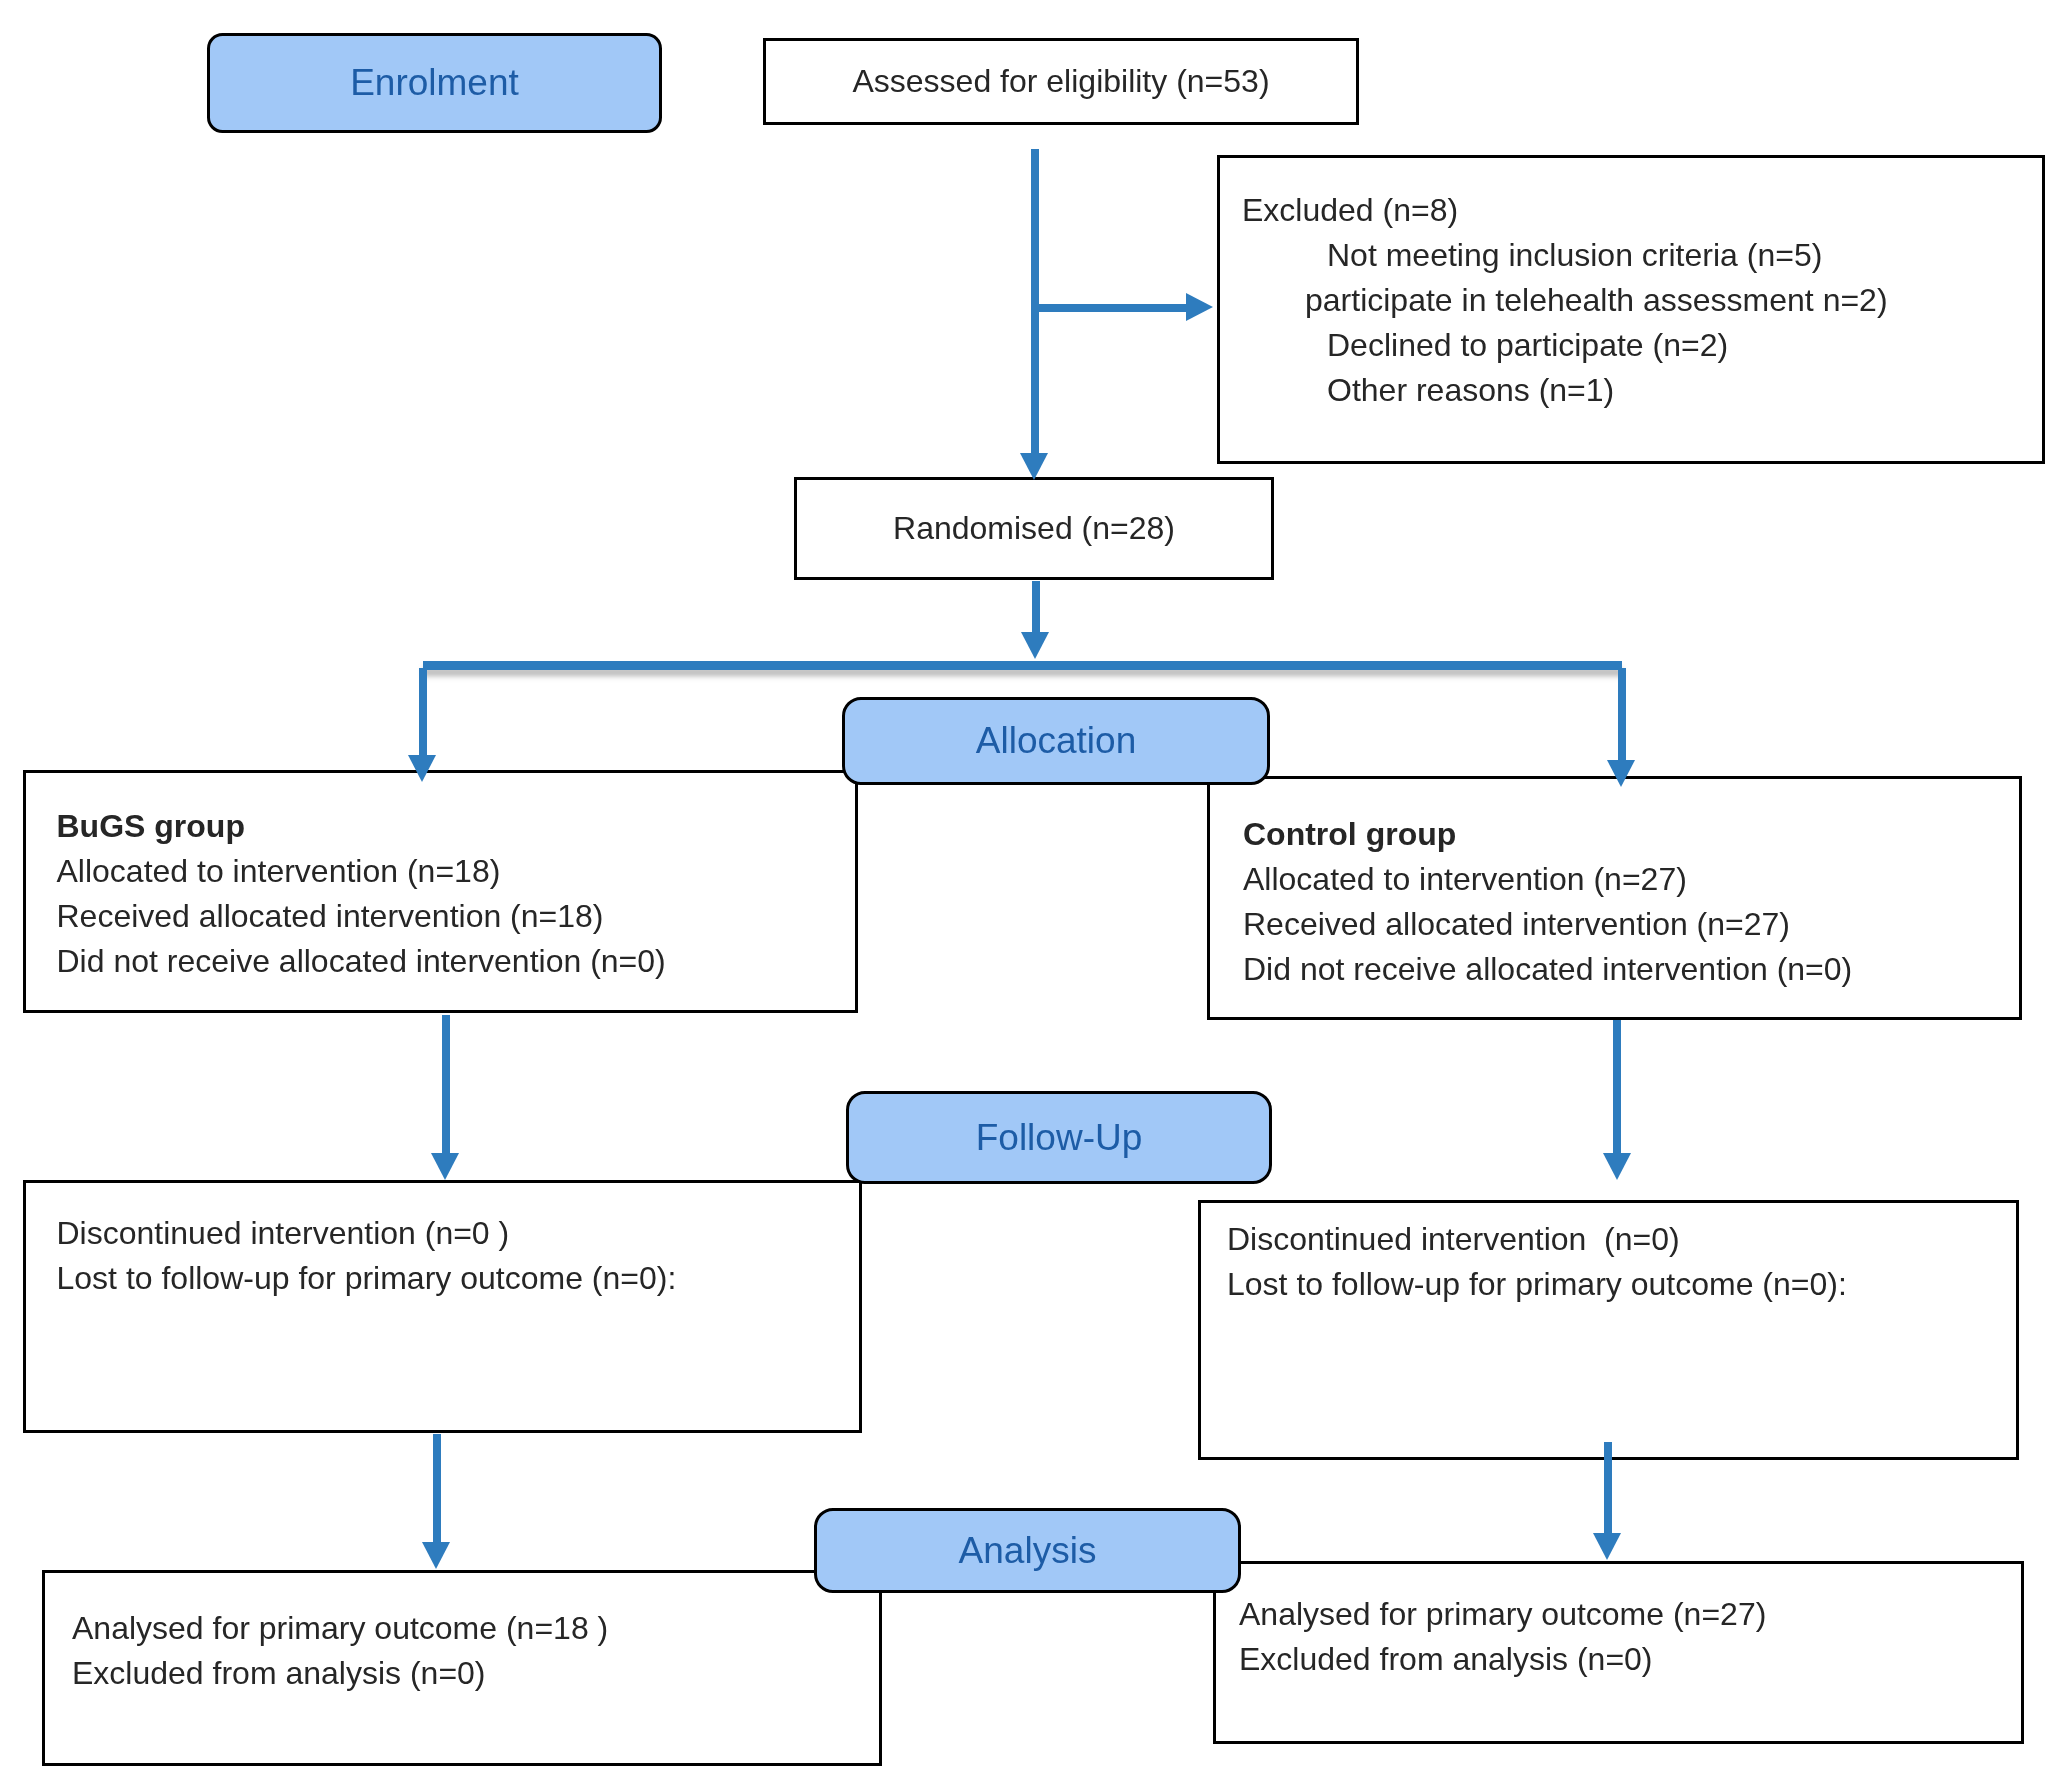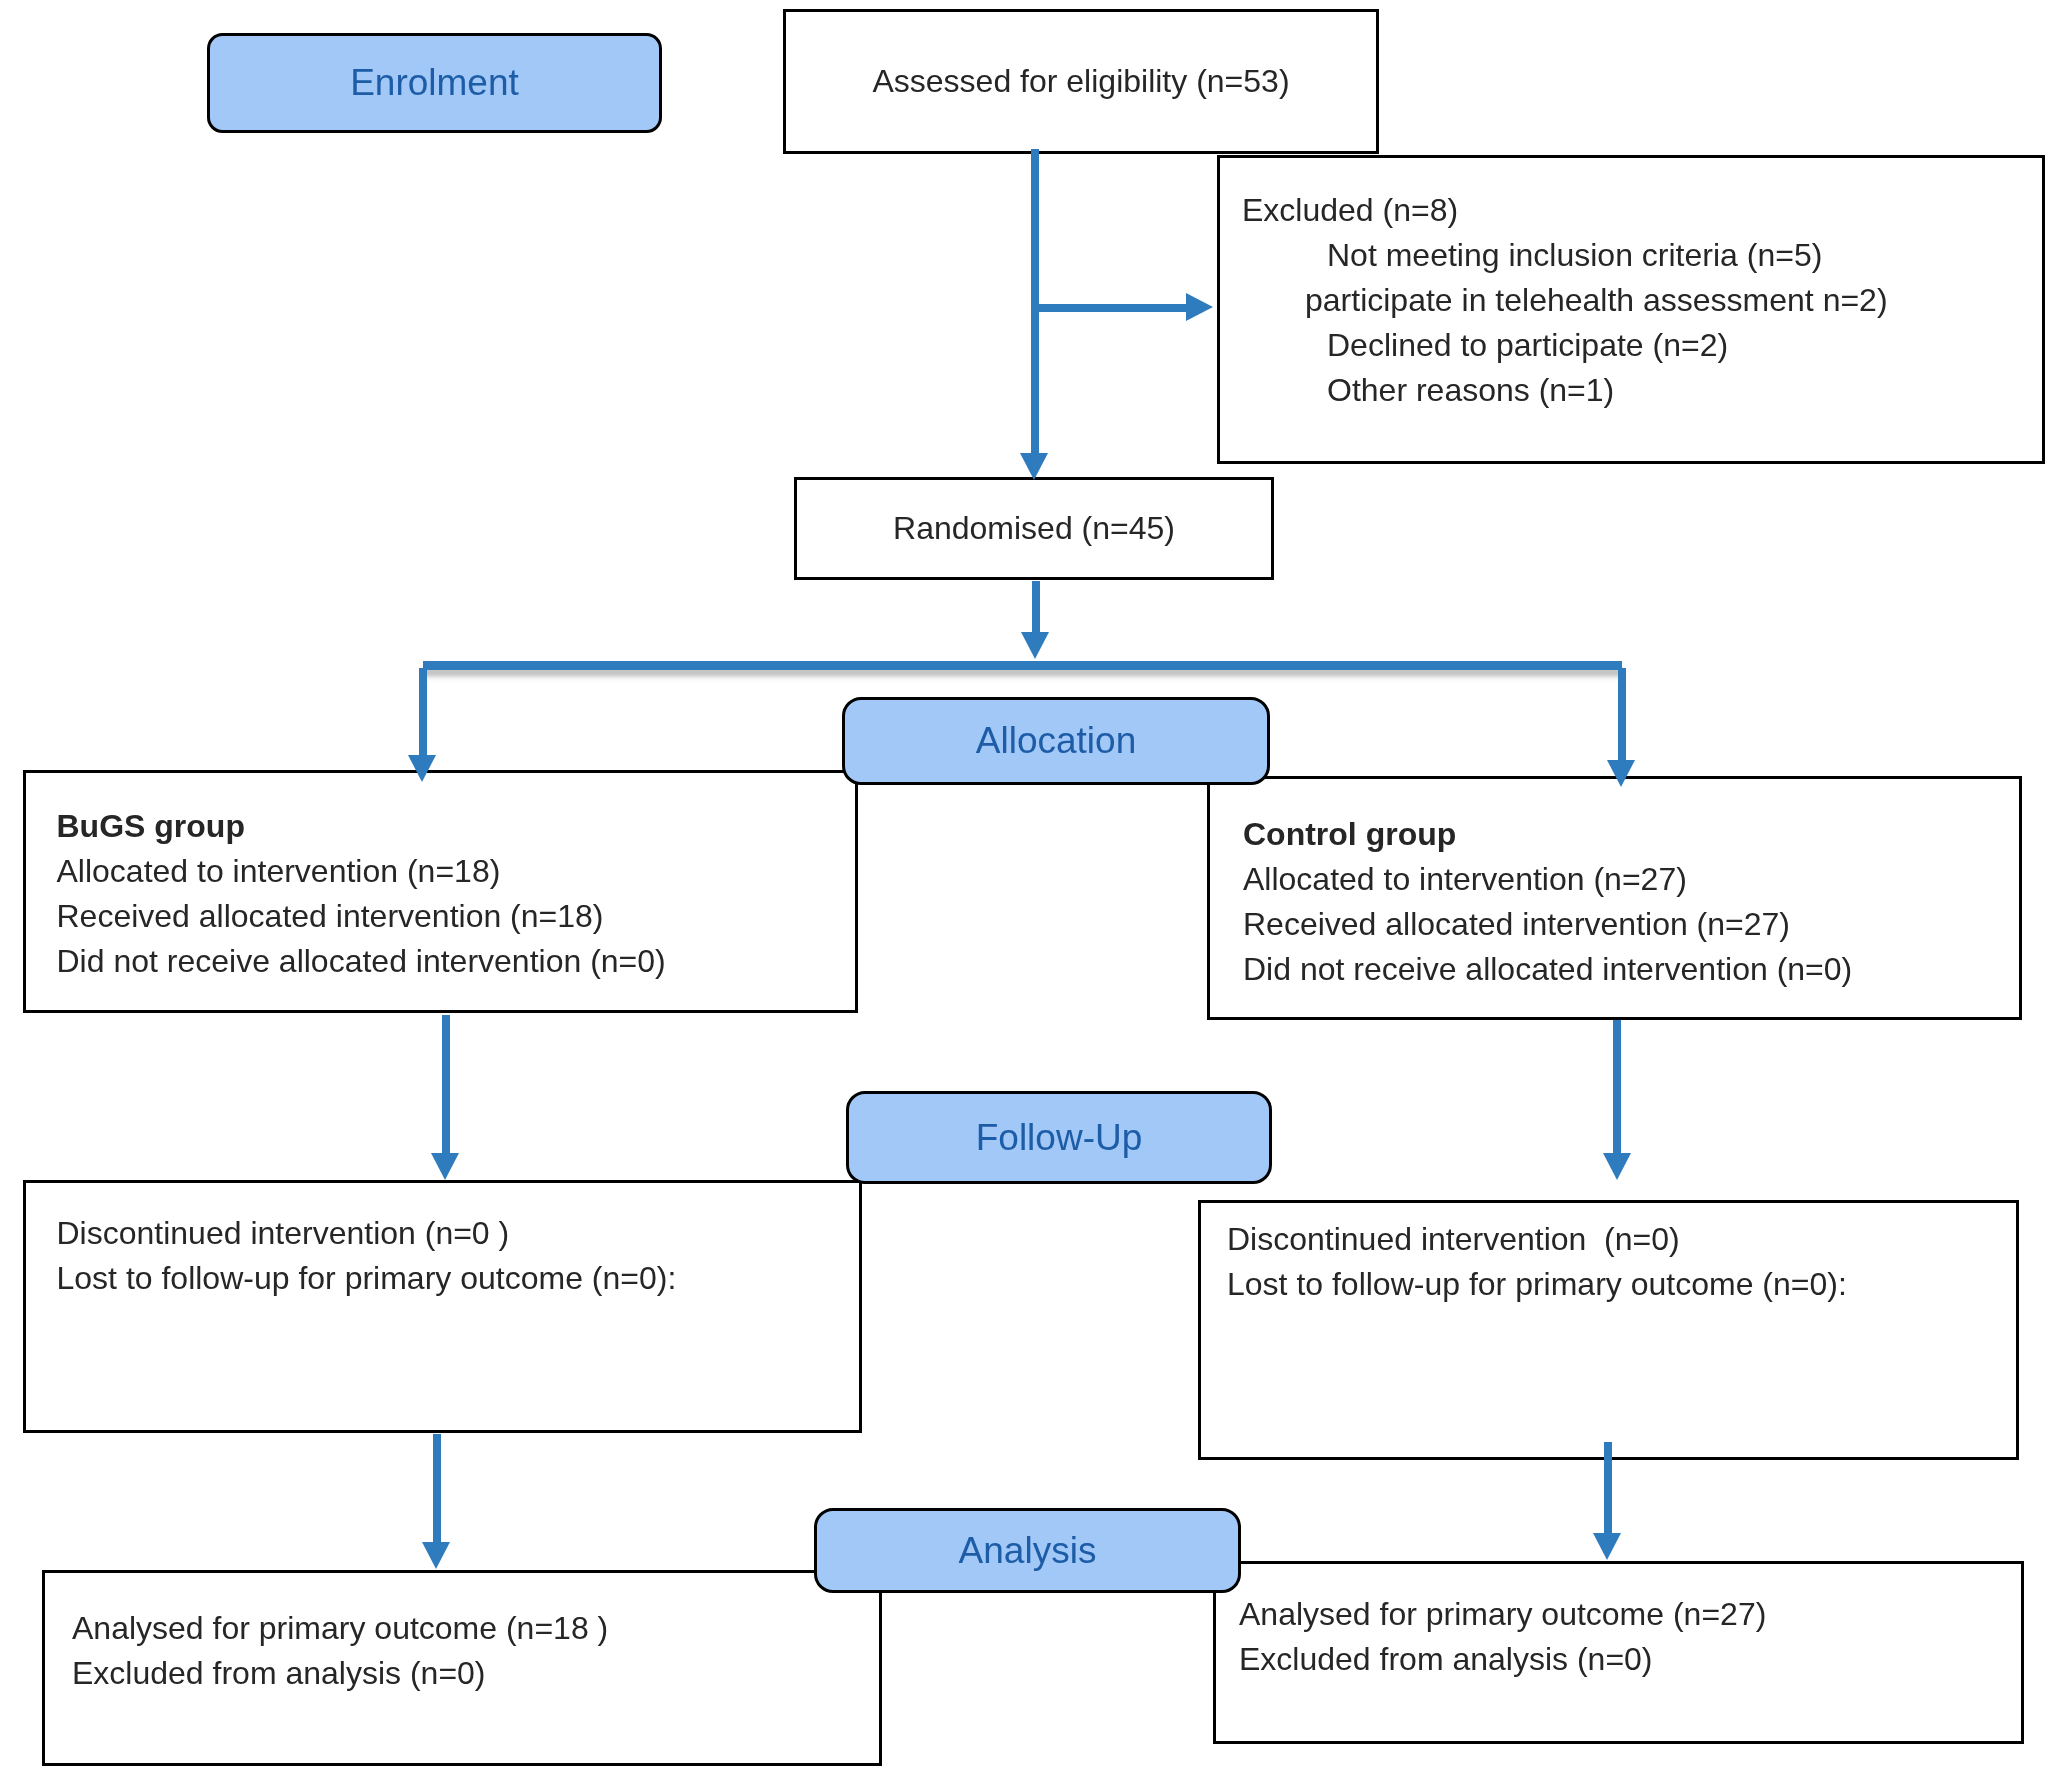--- a/index.html
+++ b/index.html
@@ -44,34 +44,34 @@
 </style>
 </head>
 <body>
 
 <div class="canvas">
 
   <div class="stage-label" style="left:180px;top:33px;width:455px;height:100px;border-radius:15.4px;">
     <span>Enrolment</span>
   </div>
 
-  <div class="box center-text" style="left:763px;top:9px;width:596px;height:145px;margin-left:20px;">
+  <div class="box center-text" style="left:763px;top:38px;width:596px;height:87px;">
     <span>Assessed for eligibility (n=53)</span>
   </div>
 
   <div class="box" style="left:1217px;top:155px;width:828px;height:309px;padding:29.5px 13px 0 22px;">
     <div class="t">Excluded (n=8)</div>
     <div class="t ind-a">Not meeting inclusion criteria (n=5)</div>
     <div class="t ind-b">participate in telehealth assessment n=2)</div>
     <div class="t ind-a">Declined to participate (n=2)</div>
     <div class="t ind-a">Other reasons (n=1)</div>
   </div>
 
   <div class="box center-text" style="left:794px;top:477px;width:480px;height:103px;">
-    <span>Randomised (n=45)</span>
+    <span>Randomised (n=28)</span>
   </div>
 
   <div class="stage-label" style="left:815px;top:697px;width:428px;height:88px;">
     <span>Allocation</span>
   </div>
 
   <div class="box" style="left:22.5px;top:770px;width:835px;height:243px;padding:31px 13px 0 31px;">
     <div class="t bold">BuGS group</div>
     <div class="t">Allocated to intervention (n=18)</div>
     <div class="t">Received allocated intervention (n=18)</div>

